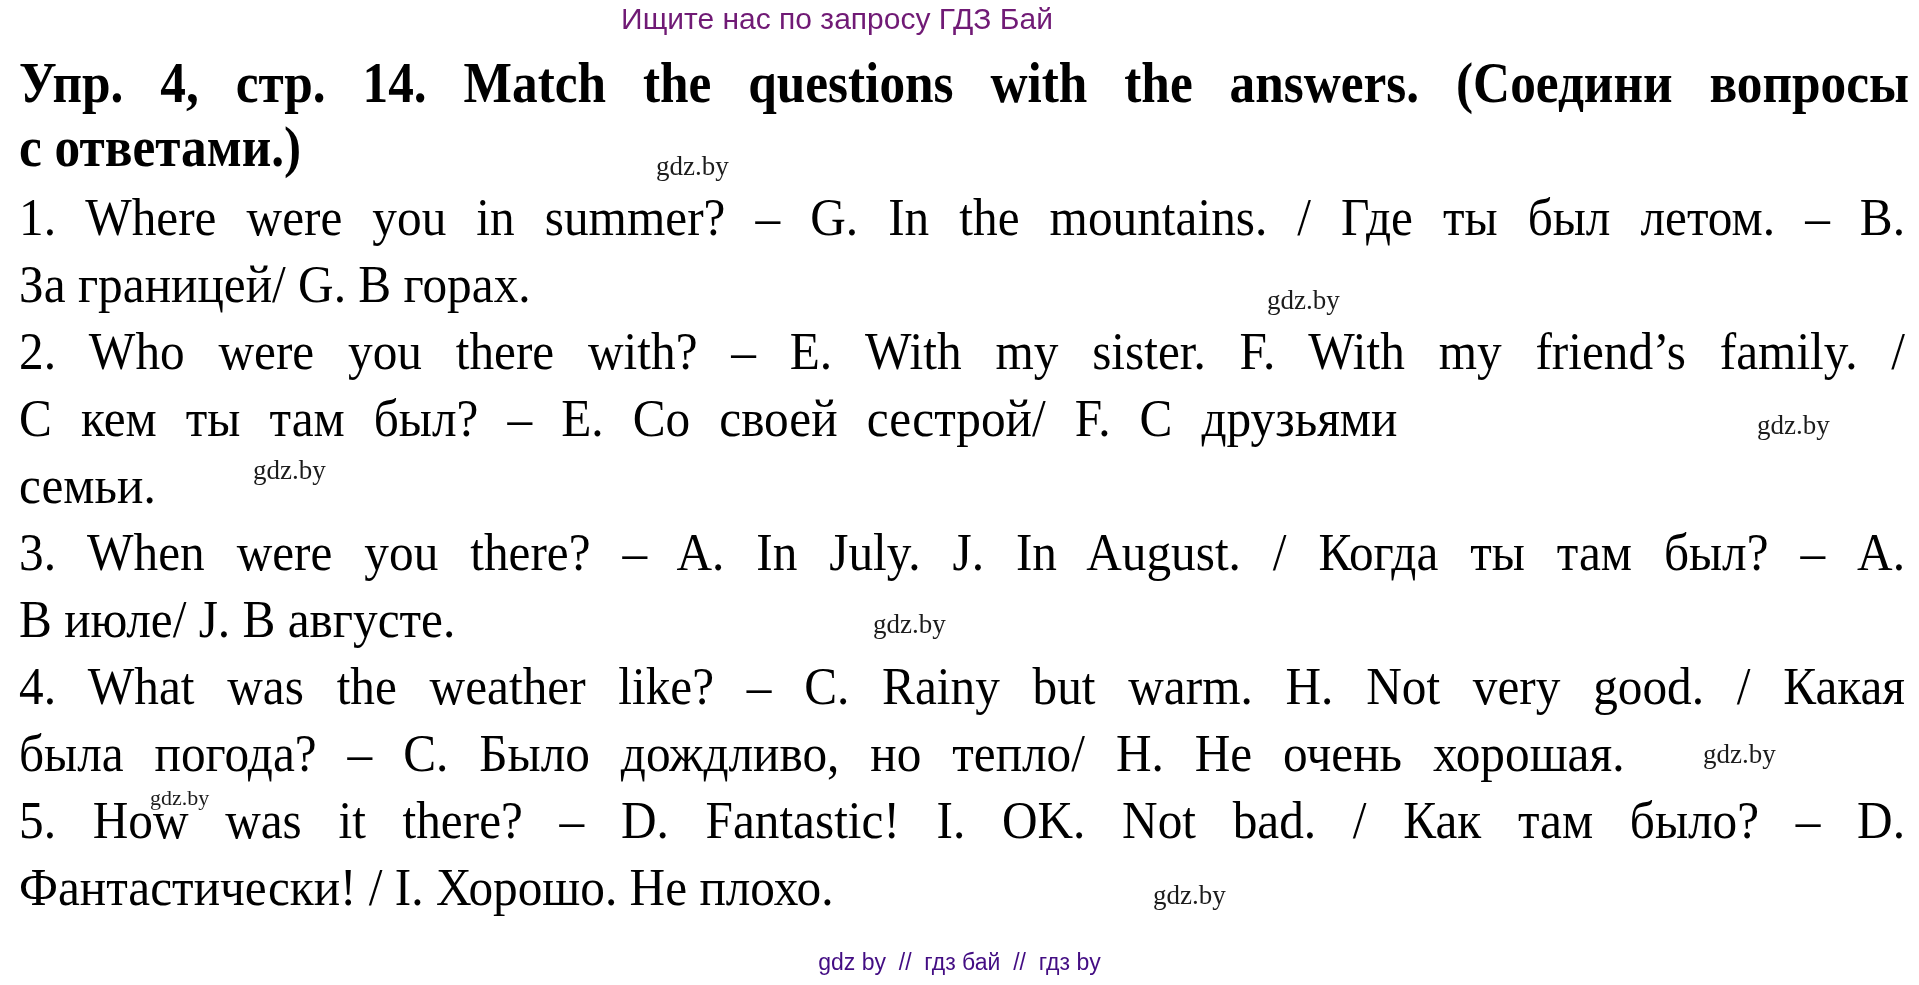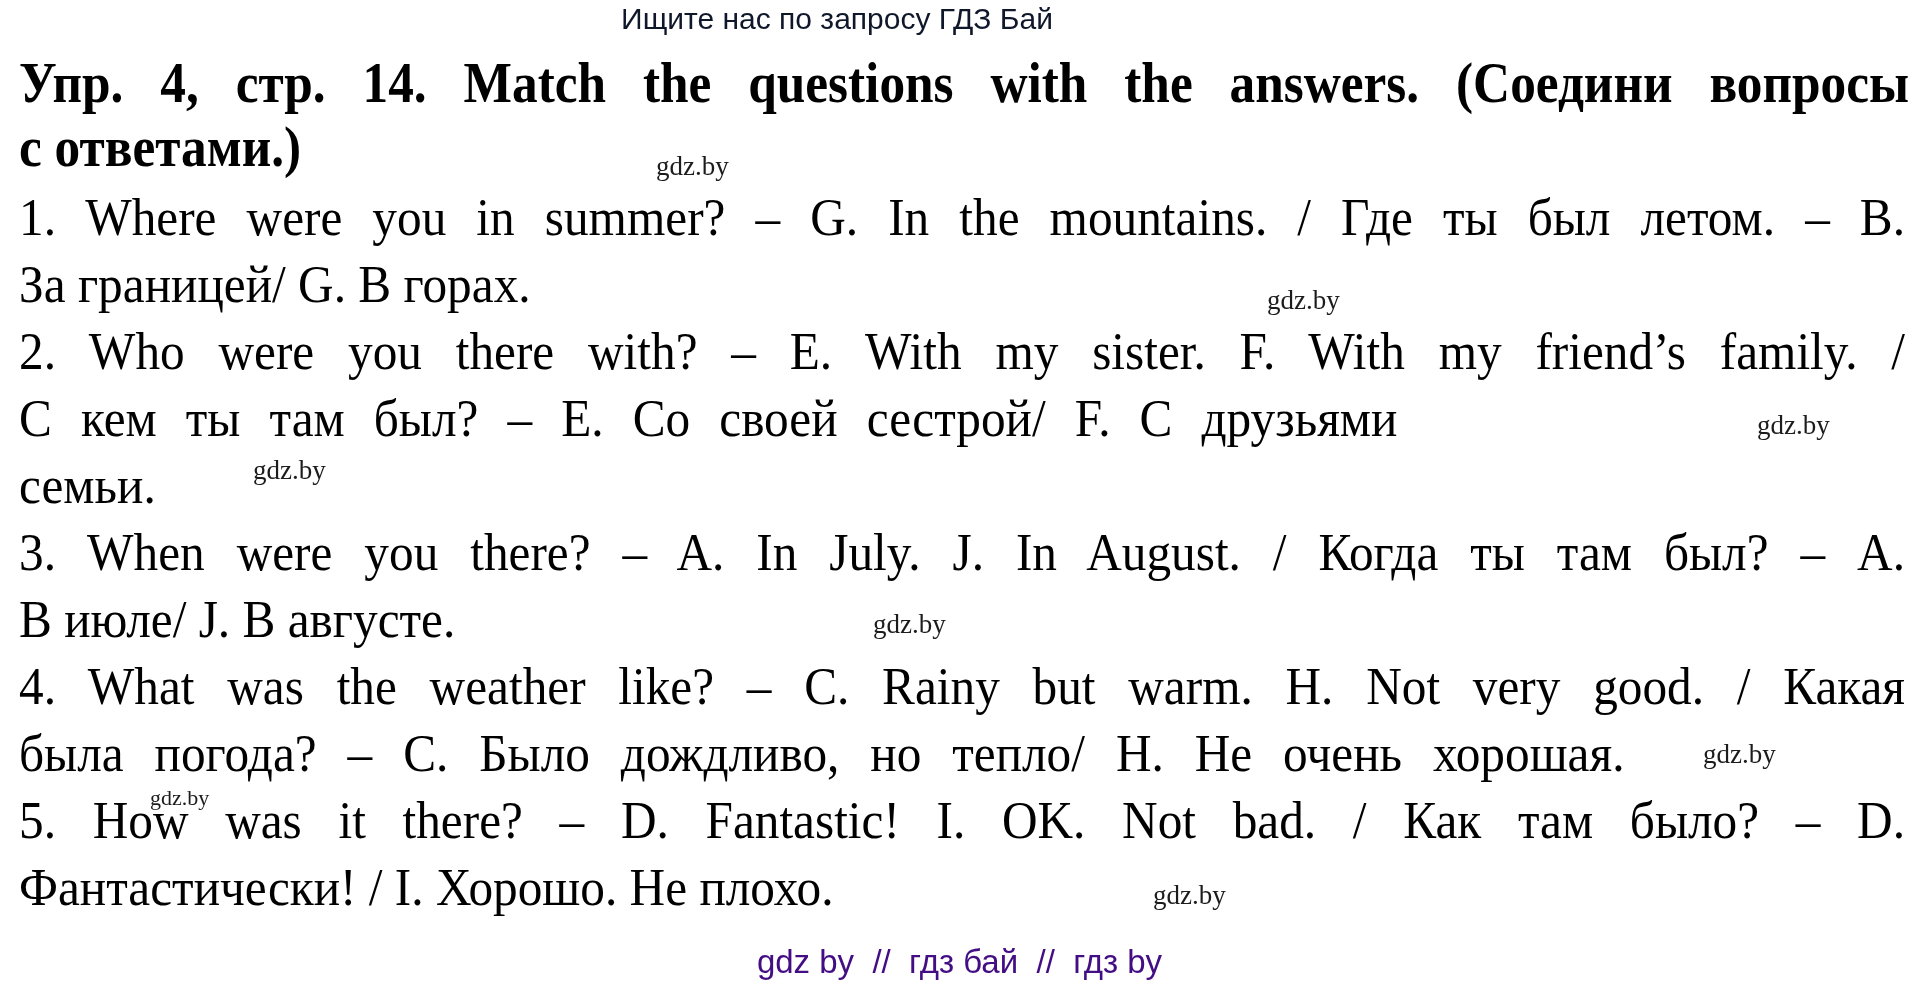--- a/index.html
+++ b/index.html
@@ -13,21 +13,21 @@
   }
 
   
   .banner {
     position: absolute;
     top: 0; left: 0; width: 1674px;
     text-align: center;
     font-family: "Liberation Sans", sans-serif;
     font-size: 30px;
     line-height: 38px;
-    color: #0f172a;
+    color: #701a75;
   }
 
   
   .title {
     position: absolute;
     left: 19px; top: 51px;
     width: 2100px;
     transform: scaleX(0.90);
     transform-origin: 0 0;
     font-weight: 700;
@@ -68,21 +68,21 @@
   .wm6 { left: 1703px; top: 741px; }
   .wm7 { left: 150px;  top: 787px; font-size: 22px; line-height: 22px; }
   .wm8 { left: 1153px; top: 882px; }
 
   
   .footer {
     position: absolute;
     top: 942px; left: 0; width: 1919px;
     text-align: center;
     font-family: "Liberation Sans", sans-serif;
-    font-size: 33px;
+    font-size: 23px;
     line-height: 40px;
     color: #430d83;
     white-space: pre;
   }
 </style>
 </head>
 <body>
 
 <div class="banner">Ищите нас по запросу ГДЗ Бай</div>
 

